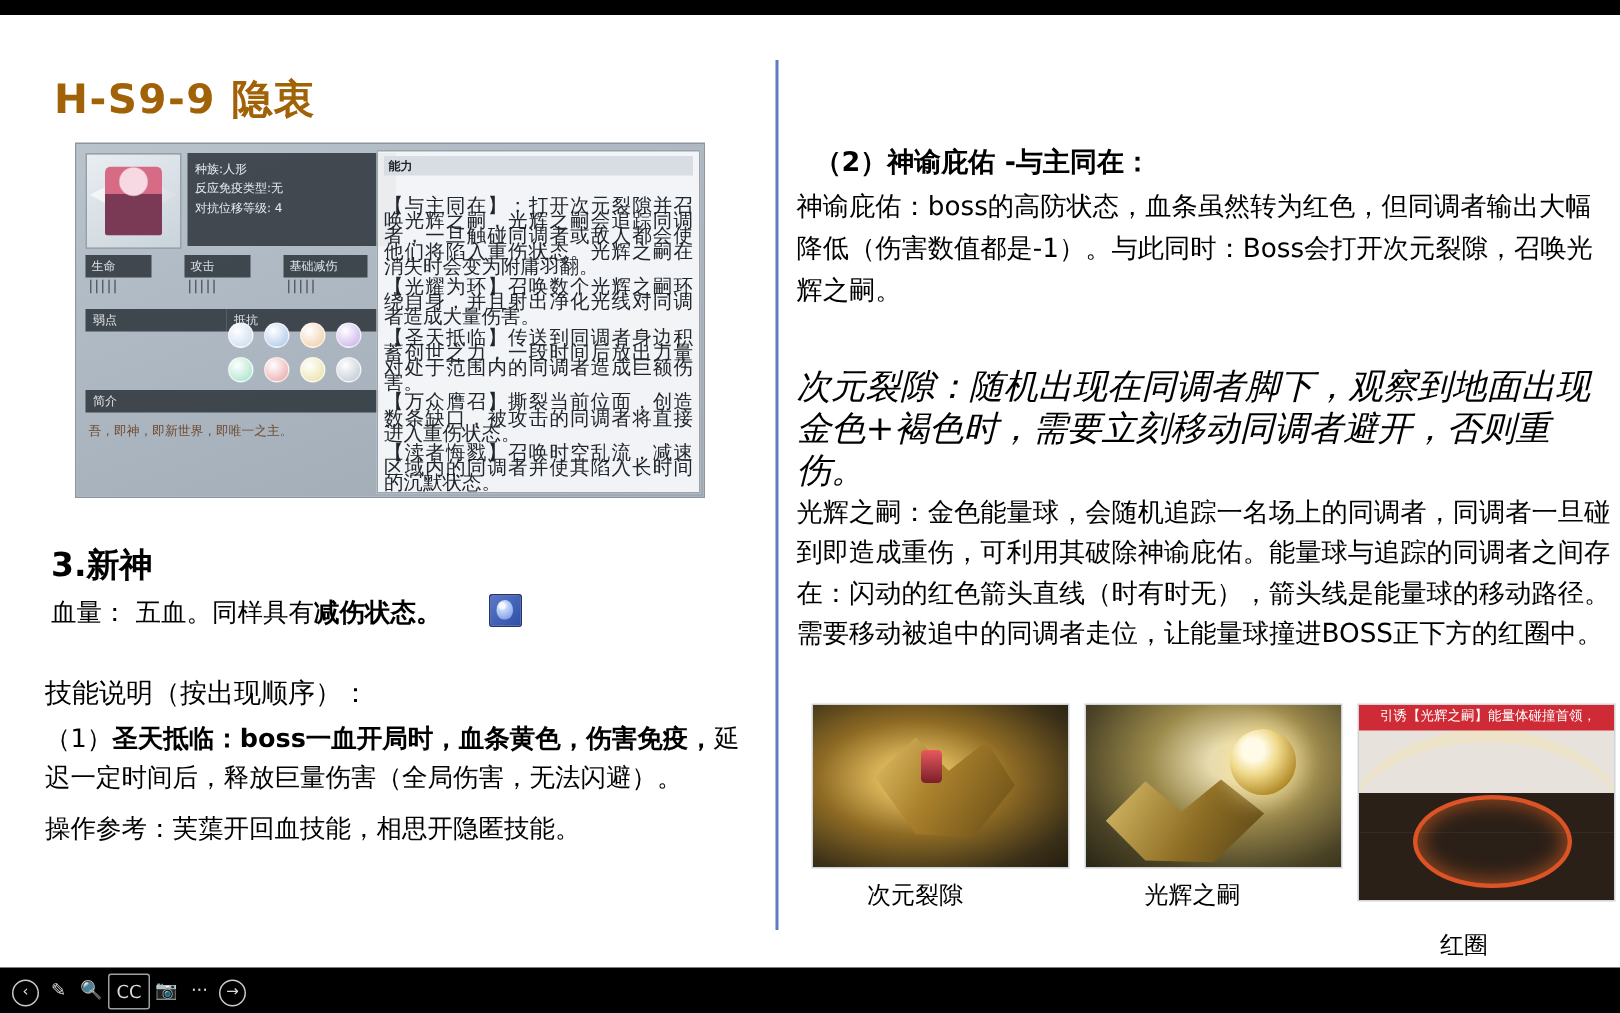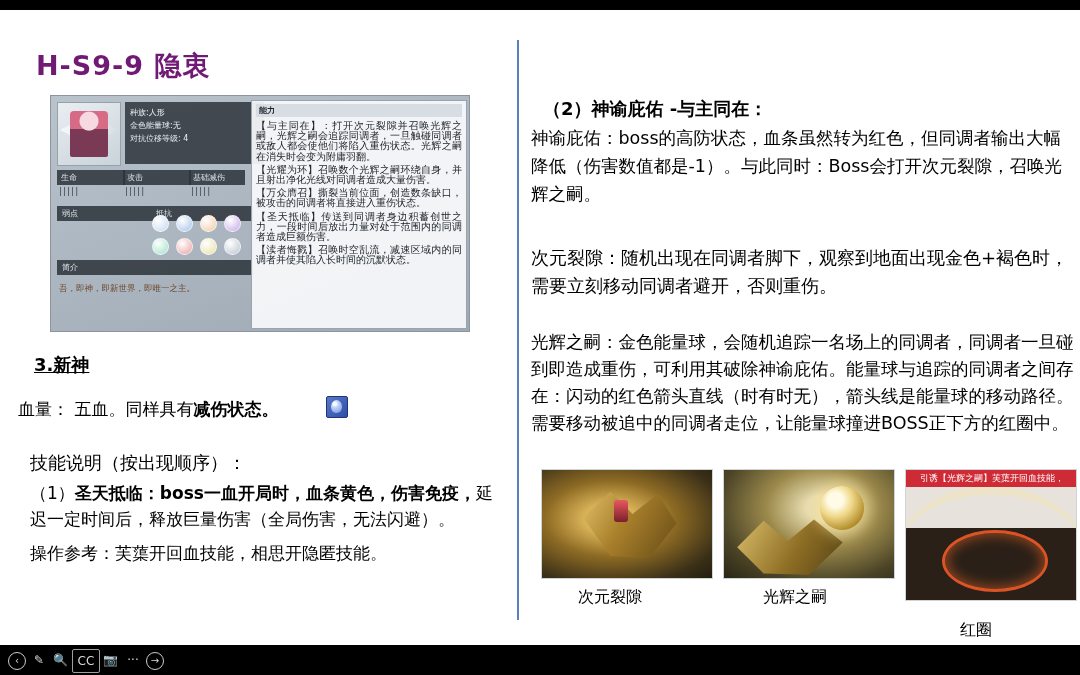--- a/index.html
+++ b/index.html
@@ -25,21 +25,21 @@
     position: absolute;
     left: 0; top: 0;
     width: 517px;
     height: 655px;
   }
   #slide-title {
     position: absolute;
     left: 36px; top: 38px;
     font-size: 27px;
     font-weight: bold;
-    color: #701a75;
+    color: #a16207;
     letter-spacing: 1px;
   }
   
   #enemy-card {
     position: absolute;
     left: 50px; top: 85px;
     width: 420px;
     height: 237px;
     background: linear-gradient(160deg,#b9c3cc 0%, #aeb8c2 40%, #9fa9b4 100%);
     border: 1px solid #8c949d;
@@ -80,21 +80,21 @@
     line-height: 13px;
     padding: 4px 5px;
     box-sizing: border-box;
   }
   #enemy-card .stat-label {
     position: absolute;
     background: rgba(44,50,58,.85);
     color: #dfe5ea;
     font-size: 8px;
     padding: 2px 4px;
-    width: 68px;
+    width: 44px;
     box-sizing: border-box;
   }
   #enemy-card .bars {
     position: absolute;
     color: #3c4450;
     font-size: 9px;
     letter-spacing: 1px;
   }
   #enemy-card .section-label {
     position: absolute;
@@ -120,24 +120,24 @@
     box-sizing: border-box;
     padding: 3px 4px;
     overflow: hidden;
   }
   #enemy-card .skills-panel .sp-title {
     font-size: 8px;
     font-weight: bold;
     color: #1d2228;
     background: #d7dde3;
     padding: 1px 3px;
-    margin-bottom: 4px;
+    margin-bottom: 16px;
   }
   #enemy-card .skills-panel .sk {
-    font-size: 10px;
+    font-size: 13px;
     line-height: 10.2px;
     color: #20262d;
     margin-bottom: 3px;
     text-align: justify;
   }
   #enemy-card .elem-icons {
     position: absolute;
     left: 100px; top: 118px;
     width: 92px; height: 36px;
   }
@@ -148,23 +148,23 @@
     border-radius: 50%;
     border: 1px solid rgba(255,255,255,.6);
   }
   
   .lt {
     position: absolute;
     color: #000;
     font-size: 17px;
     line-height: 25px;
   }
-  #sec3-title { left: 34px; top: 342px; font-weight: bold; font-size: 18px; text-decoration: underline; }
+  #sec3-title { left: 34px; top: 355px; font-weight: bold; font-size: 22px; }
   #goal-line  { left: 34px; top: 362px; }
-  #hp-line    { left: 18px; top: 387px; }
+  #hp-line    { left: 34px; top: 387px; }
   #hp-strong  { font-weight: bold; }
   #hp-icon {
     position: absolute;
     left: 326px; top: 386px;
     width: 20px; height: 20px;
     background: linear-gradient(135deg,#5b77c8,#2e4fa8);
     border: 1px solid #1f3576;
     border-radius: 2px;
   }
   #hp-icon:after {
@@ -198,21 +198,21 @@
     width: 561px; height: 655px; margin-top: 34px;
   }
   .rt {
     position: absolute;
     color: #000;
     font-size: 17px;
     line-height: 26px;
   }
   #r-head  { left: 20px; top: 52px; font-weight: bold; font-size: 18px; }
   #r-p1    { left: 8px;  top: 80px; width: 545px; font-size: 17.5px; line-height: 28px; }
-  #r-p2    { left: 8px;  top: 200px; width: 545px; font-size: 18px; line-height: 28px; }
+  #r-p2    { left: 8px;  top: 200px; width: 545px; font-size: 23px; line-height: 28px; font-style: italic; }
   #r-p3    { left: 8px;  top: 285px; width: 545px; font-size: 17.5px; line-height: 27px; }
   
   .thumb {
     position: absolute;
     border: 1px solid #cfd4d8;
     box-sizing: border-box;
     overflow: hidden;
   }
   #thumb1 { left: 18px;  top: 425px; width: 172px; height: 110px;
     background: radial-gradient(ellipse at 40% 45%, #d9b257 0 18%, #8e6b24 45%, #3b3018 80%, #241d0f 100%); }
@@ -310,21 +310,21 @@
     <div id="slide-title">H-S9-9 隐衷</div>
 
     <div id="enemy-card">
       <div class="portrait">
         <div class="wing"></div>
         <div class="fig"></div>
       </div>
 
       <div class="meta-box">
         <div>种族:人形</div>
-        <div>金色能量球:无</div>
+        <div>反应免疫类型:无</div>
         <div>对抗位移等级: 4</div>
       </div>
 
       <div class="stat-label" style="left:6px; top:74px;">生命</div>
       <div class="stat-label" style="left:72px; top:74px;">攻击</div>
       <div class="stat-label" style="left:138px; top:74px; width:56px;">基础减伤</div>
 
       <div class="bars" style="left:8px; top:90px;">|||||</div>
       <div class="bars" style="left:74px; top:90px;">|||||</div>
       <div class="bars" style="left:140px; top:90px;">|||||</div>
@@ -343,22 +343,22 @@
         <i style="background:radial-gradient(circle at 35% 30%,#fff,#b9c4cf);"></i>
       </div>
 
       <div class="section-label" style="left:6px; top:164px; width:186px;">简介</div>
       <div class="intro-text">吾，即神，即新世界，即唯一之主。</div>
 
       <div class="skills-panel">
         <div class="sp-title">能力</div>
         <div class="sk">【与主同在】：打开次元裂隙并召唤光辉之嗣，光辉之嗣会追踪同调者，一旦触碰同调者或敌人都会使他们将陷入重伤状态。光辉之嗣在消失时会变为附庸羽翻。</div>
         <div class="sk">【光耀为环】召唤数个光辉之嗣环绕自身，并且射出净化光线对同调者造成大量伤害。</div>
+        <div class="sk">【圣天抵临】传送到同调者身边积蓄创世之力，一段时间后放出力量对处于范围内的同调者造成巨额伤害。</div>
         <div class="sk">【万众膺召】撕裂当前位面，创造数条缺口，被攻击的同调者将直接进入重伤状态。</div>
-        <div class="sk">【圣天抵临】传送到同调者身边积蓄创世之力，一段时间后放出力量对处于范围内的同调者造成巨额伤害。</div>
         <div class="sk">【渎者悔戮】召唤时空乱流，减速区域内的同调者并使其陷入长时间的沉默状态。</div>
       </div>
     </div>
 
     <div class="lt" id="sec3-title">3.新神</div>
 
     <div class="lt" id="hp-line">
       <span>血量： 五血。同样具有</span><span id="hp-strong">减伤状态。</span>
     </div>
     <div id="hp-icon"></div>
@@ -383,21 +383,21 @@
     <div class="thumb" id="thumb1">
       <div class="shard"></div>
       <div class="chr"></div>
     </div>
     <div class="thumb" id="thumb2">
       <div class="leaf"></div>
       <div class="orb"></div>
     </div>
     <div class="thumb" id="thumb3">
       <div class="arc"></div>
-      <div class="banner">引诱【光辉之嗣】芙蕖开回血技能，</div>
+      <div class="banner">引诱【光辉之嗣】能量体碰撞首领，</div>
       <div class="ring"></div>
     </div>
 
     <div class="cap" id="cap1">次元裂隙</div>
     <div class="cap" id="cap2">光辉之嗣</div>
     <div class="cap" id="cap3">红圈</div>
   </div>
 </div>
 
 <div id="toolbar">

